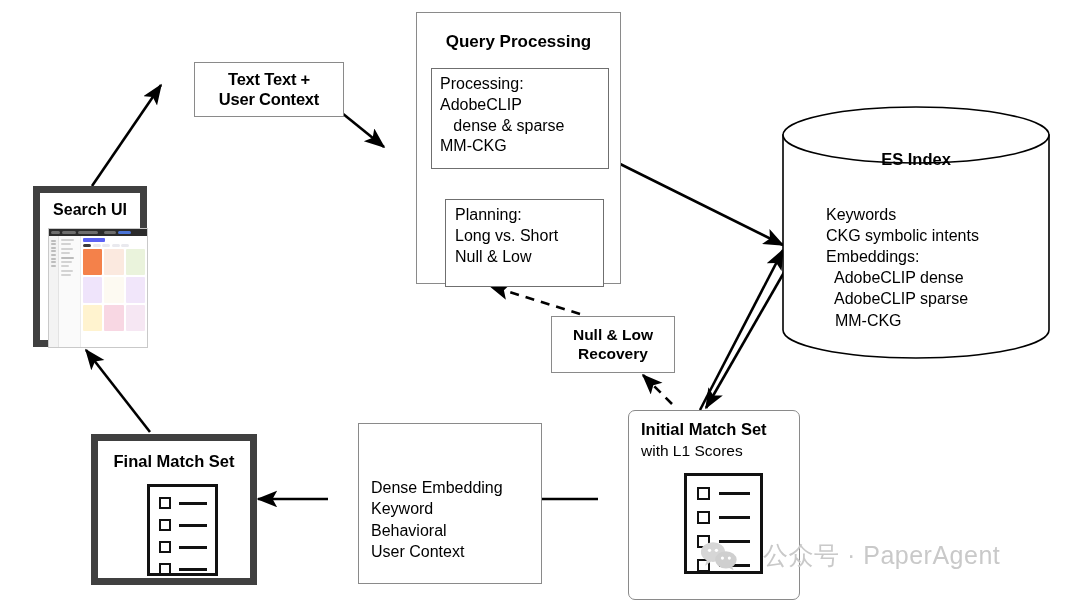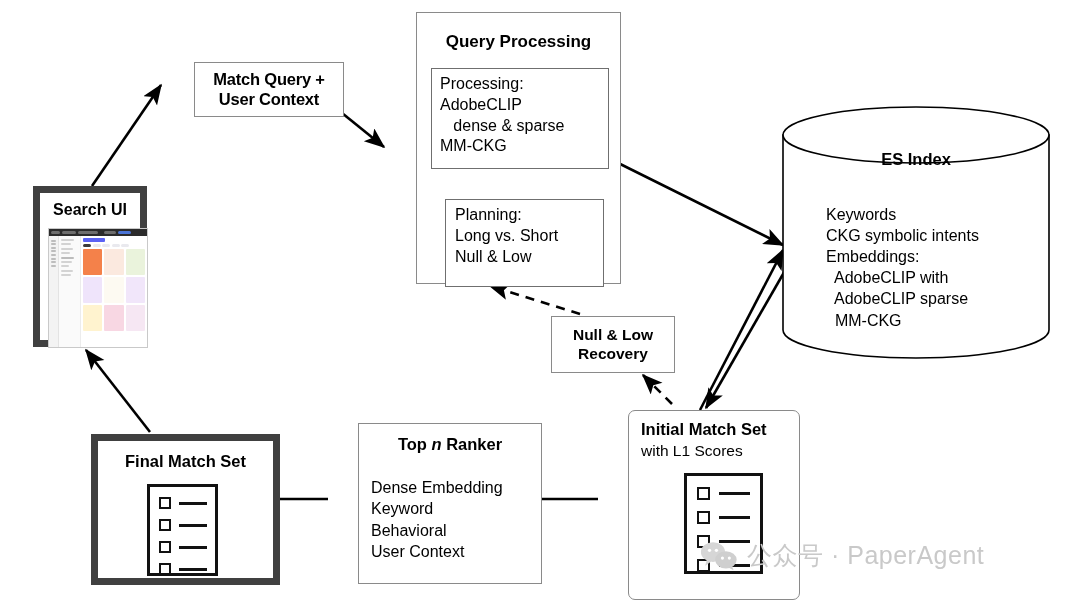--- a/index.html
+++ b/index.html
@@ -60,36 +60,36 @@
   .thumb-grid{display:grid;grid-template-columns:repeat(3,1fr);gap:2px;}
   .card{height:26px;border-radius:1px;}
 
   
   #top-ranker{left:330px;top:423px;width:184px;height:161px;}
   #tr-title{position:absolute;left:0;right:0;top:11px;text-align:center;font-size:16.5px;font-weight:bold;}
   #tr-title .ital{font-style:italic;}
   #tr-body{position:absolute;left:12px;top:53px;font-size:16px;line-height:1.33;white-space:pre;}
 
   
-  #final-match{left:91px;top:434px;width:189px;height:151px;}
+  #final-match{left:91px;top:434px;width:166px;height:151px;}
   #fm-title{position:absolute;left:0;right:0;top:11px;text-align:center;font-size:16.5px;font-weight:bold;}
 
   
   #initial-match{left:600px;top:410px;width:172px;height:190px;border-radius:7px;}
   #im-title{position:absolute;left:12px;top:9px;font-size:16.5px;font-weight:bold;}
   #im-sub{position:absolute;left:12px;top:31px;font-size:15.5px;}
 
   
   .checklist{position:absolute;border:3px solid #111;background:#fff;}
   .cl-row{display:flex;align-items:center;}
   .cl-box{border:2.2px solid #111;background:#fff;}
   .cl-line{background:#111;}
 
   
-  #watermark{position:absolute;left:700px;top:539px;display:flex;align-items:center;gap:9px;
+  #watermark{position:absolute;left:700px;top:539px;display:flex;align-items:center;gap:25px;
      color:#c9c9c9;font-size:25px;letter-spacing:.5px;}
   #wm-logo{width:38px;height:31px;flex:none;}
 </style>
 </head>
 <body>
 
 <div id="canvas">
 
   <svg class="edges" viewBox="0 0 1080 612">
     <defs>
@@ -176,21 +176,21 @@
             <div class="card" style="background:#f8d7e3"></div>
             <div class="card" style="background:#f6e7f3"></div>
           </div>
         </div>
       </div>
     </div>
   </div>
 
   <div class="node boxed" id="text-query">
     <div class="ttl">
-      <div>Match Query +</div>
+      <div>Text Text +</div>
       <div>User Context</div>
     </div>
   </div>
 
   <div class="node boxed" id="query-processing">
     <div id="qp-title">Query Processing</div>
     <div id="qp-processing">
       <div class="body-txt">Processing:
 AdobeCLIP
    dense &amp; sparse
@@ -201,21 +201,21 @@
 Long vs. Short
 Null &amp; Low</div>
     </div>
   </div>
 
   <div class="node" id="es-index">
     <div id="es-title">ES Index</div>
     <div id="es-body">Keywords
 CKG symbolic intents
 Embeddings:
-  AdobeCLIP with
+  AdobeCLIP dense
   AdobeCLIP sparse
   MM-CKG</div>
   </div>
 
   <div class="node boxed" id="null-low">
     <div class="ttl">
       <div>Null &amp; Low</div>
       <div>Recovery</div>
     </div>
   </div>
@@ -237,21 +237,20 @@
         <span class="cl-line" style="width:31px;height:3.2px;margin-left:9px;"></span>
         </div>
       <div class="cl-row" style="margin:11px 0 0 10px;">
         <span class="cl-box" style="width:9px;height:9px;"></span>
         <span class="cl-line" style="width:31px;height:3.2px;margin-left:9px;"></span>
         </div>
     </div>
   </div>
 
   <div class="node boxed" id="top-ranker">
-    <div id="tr-title"><span>Top </span><span class="ital">n</span><span> Ranker</span></div>
     <div id="tr-body">Dense Embedding
 Keyword
 Behavioral
 User Context</div>
   </div>
 
   <div class="node boxed-dark" id="final-match">
     <div id="fm-title">Final Match Set</div>
     <div class="checklist" style="left:49px;top:43px;width:65px;height:86px;">
       <div class="cl-row" style="margin:10px 0 0 9px;">

